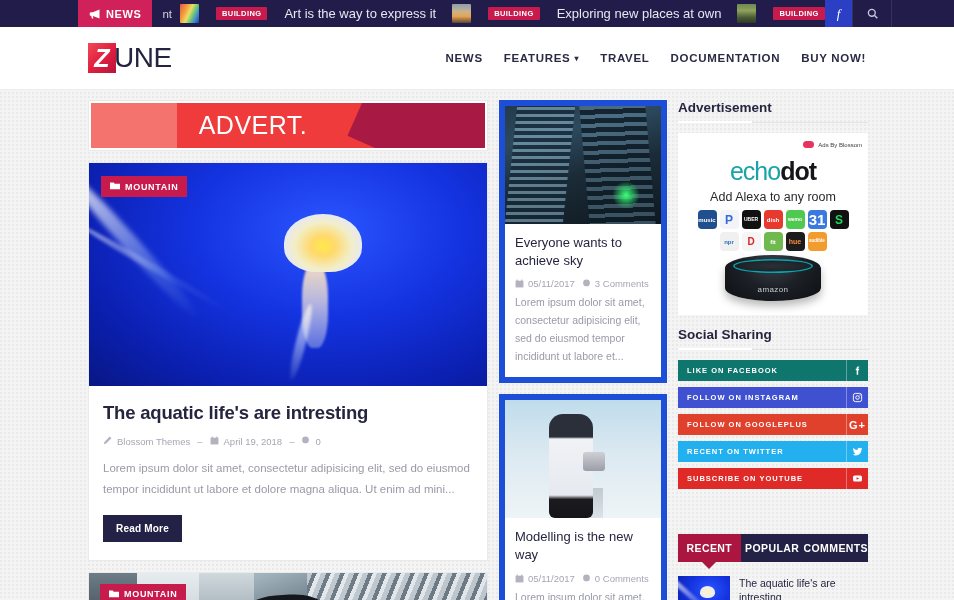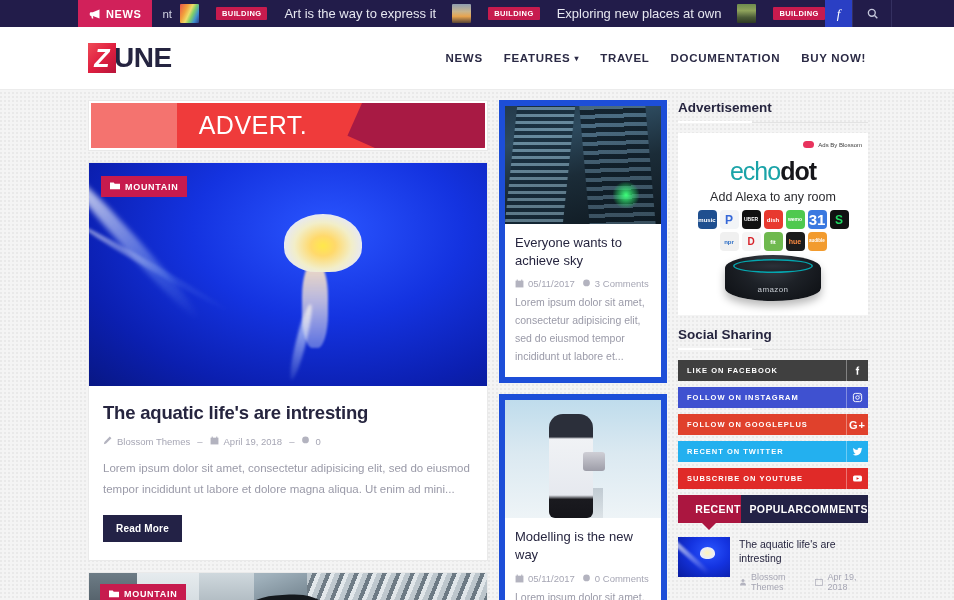--- a/index.html
+++ b/index.html
@@ -141,21 +141,21 @@
     display: flex;
     align-items: center;
     justify-content: center;
     font-family: "Liberation Sans", sans-serif;
     line-height: 1;
     position: relative;
     z-index: 2;
   }
   .logo-text {
     font-size: 28px;
-    font-weight: bold;
+    font-weight: normal;
     color: #252440;
     letter-spacing: -0.5px;
     margin-left: -2px;
     line-height: 1;
   }
   .nav {
     margin-left: auto;
     display: flex;
     align-items: center;
     gap: 21px;
@@ -502,28 +502,29 @@
     border-left: 1px solid rgba(255,255,255,0.35);
     font-size: 11px;
   }
   .social-btn svg { width:11px; height:11px; fill:#fff; }
 
   .tabs {
     display:flex; margin-top: 6px;
   }
   .tab {
     flex:1;
-    text-align:right;
+    text-align:center;
     background:#232246;
     color:#fff;
     font-size: 10.5px;
     font-weight: bold;
     letter-spacing: 0.4px;
     padding: 8px 0;
     position: relative;
+    margin-top: 39px;
   }
   .tab.active { background:#ab1640; }
   .tab.active::after {
     content:"";
     position:absolute; left:50%; bottom:-7px; margin-left:-7px;
     border-left:7px solid transparent;
     border-right:7px solid transparent;
     border-top:7px solid #ab1640;
   }
   .recent-item {
@@ -789,21 +790,21 @@
         <span class="app-ic" style="background:#1c1c1c;color:#ff8c42;font-size:7px">hue</span>
         <span class="app-ic" style="background:#f29b2e;font-size:4.5px">audible</span>
       </div>
 
       <div class="echo-device"></div>
     </div>
 
     <div class="sb-title" style="margin-top:12px;">Social Sharing</div>
 
     <div class="social-list">
-      <a class="social-btn" style="background:#404040">
+      <a class="social-btn" style="background:#0f766e">
         <span>LIKE ON FACEBOOK</span>
         <span class="sb-ic">
           <svg viewBox="0 0 16 16">
               <path d="M10.5 5.5H9V4.3c0-.5.3-.6.5-.6h1V2h-1.6c-1.7 0-2.1 1.3-2.1 2.1v1.4H5.5v2h1.3V14H9V7.5h1.3z"></path>
             </svg>
         </span>
       </a>
       <a class="social-btn" style="background:#3f51d0">
         <span>FOLLOW ON INSTAGRAM</span>
         <span class="sb-ic">

